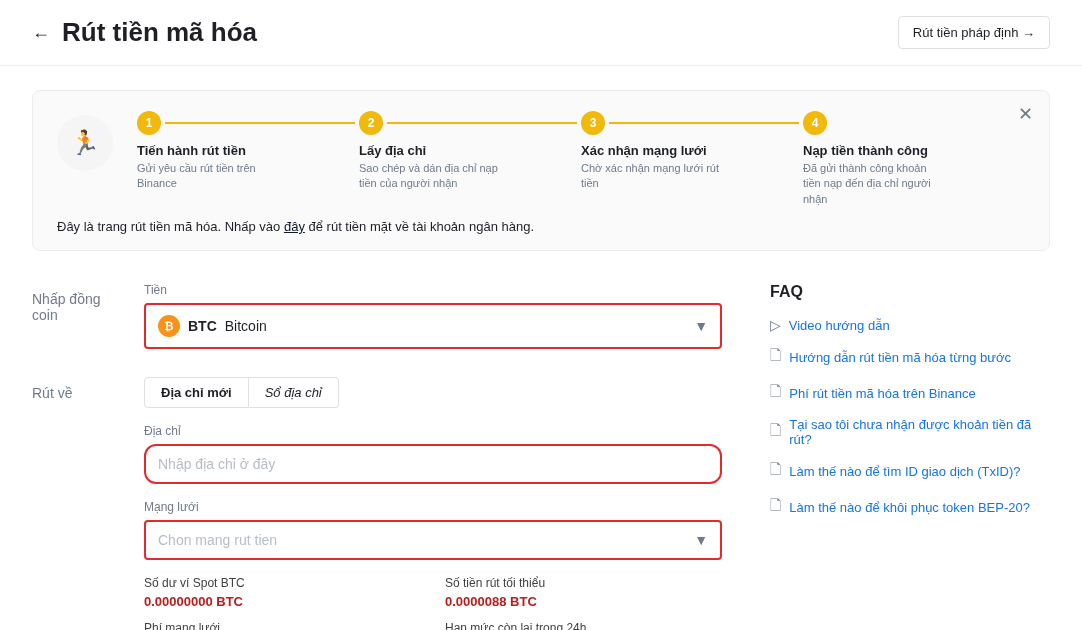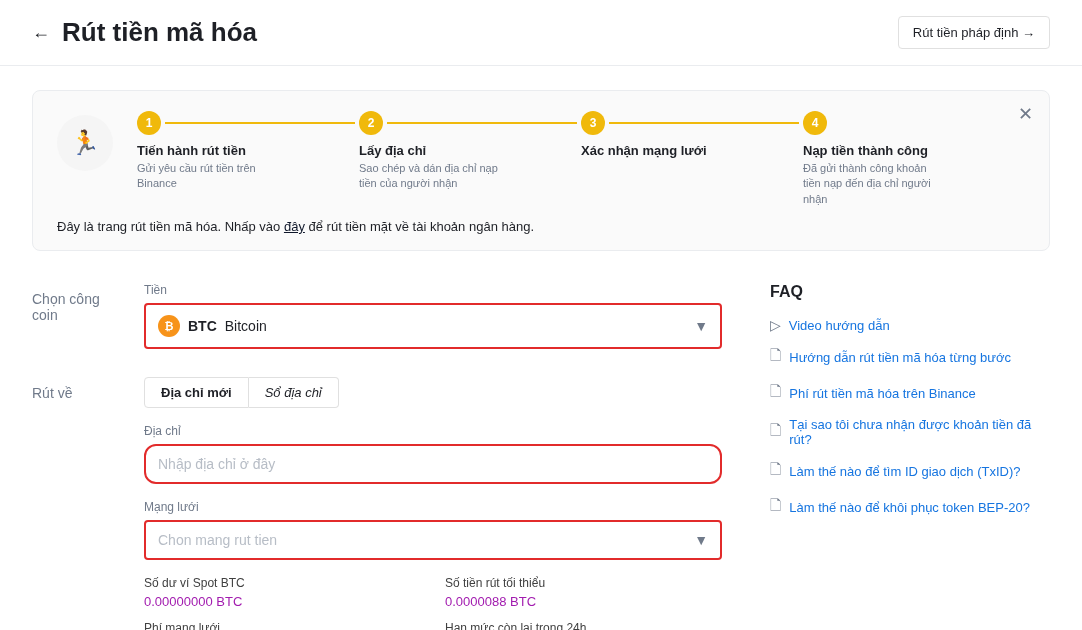--- a/index.html
+++ b/index.html
@@ -296,22 +296,22 @@
       margin-top: 8px;
     }
     .stat-item {}
     .stat-label {
       font-size: 12px;
       color: #404040;
       margin-bottom: 4px;
     }
     .stat-value {
       font-size: 13px;
-      color: #a21caf;
-      font-weight: 400;
+      color: #b91c1c;
+      font-weight: 700;
     }
 
     
     .faq-title {
       font-size: 16px;
       font-weight: 600;
       color: #1e2026;
       margin-bottom: 16px;
     }
     .faq-item {
@@ -369,20 +369,21 @@
           <div class="step-title">Lấy địa chỉ</div>
           <div class="step-desc">Sao chép và dán địa chỉ nạp tiền của người nhận</div>
         </div>
 
         <div class="step-item">
           <div class="step-header">
             <div class="step-circle">3</div>
             <div class="step-line"></div>
           </div>
           <div class="step-title">Xác nhận mạng lưới</div>
+          <div class="step-desc">Chờ xác nhận mạng lưới rút tiền</div>
         </div>
 
         <div class="step-item">
           <div class="step-header">
             <div class="step-circle">4</div>
           </div>
           <div class="step-title">Nạp tiền thành công</div>
           <div class="step-desc">Đã gửi thành công khoản tiền nạp đến địa chỉ người nhận</div>
         </div>
 
@@ -394,21 +395,21 @@
       <span>để rút tiền mặt về tài khoản ngân hàng.</span>
     </div>
     <span class="close-btn">✕</span>
   </div>
 
   <div class="content-row">
 
     <div class="left-panel">
 
       <div class="form-section">
-        <div class="section-label">Chọn công coin</div>
+        <div class="section-label">Nhấp đồng coin</div>
         <div class="section-content">
           <div class="field-label">Tiền</div>
           <div class="select-wrapper">
             <div class="coin-display">
               <div class="btc-icon">₿</div>
               <span class="coin-symbol">BTC</span>
               <span class="coin-name">Bitcoin</span>
             </div>
             <span class="select-arrow">▼</span>
           </div>

